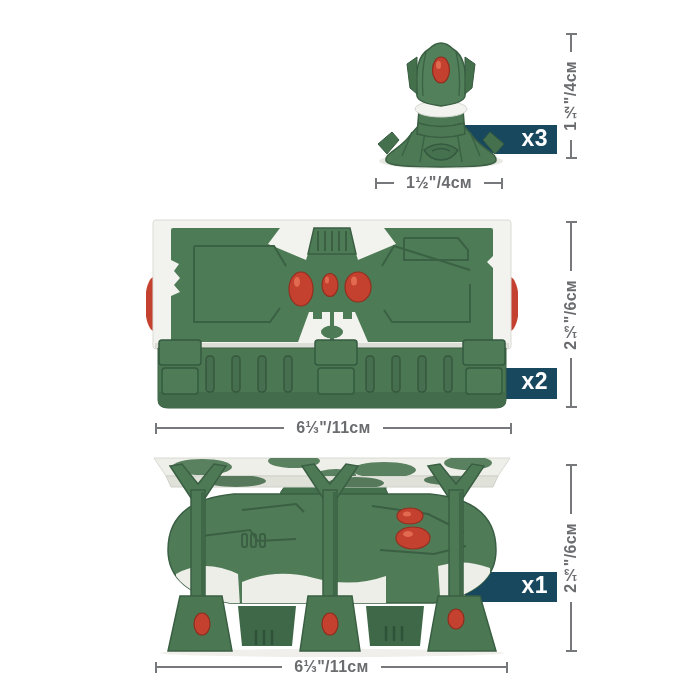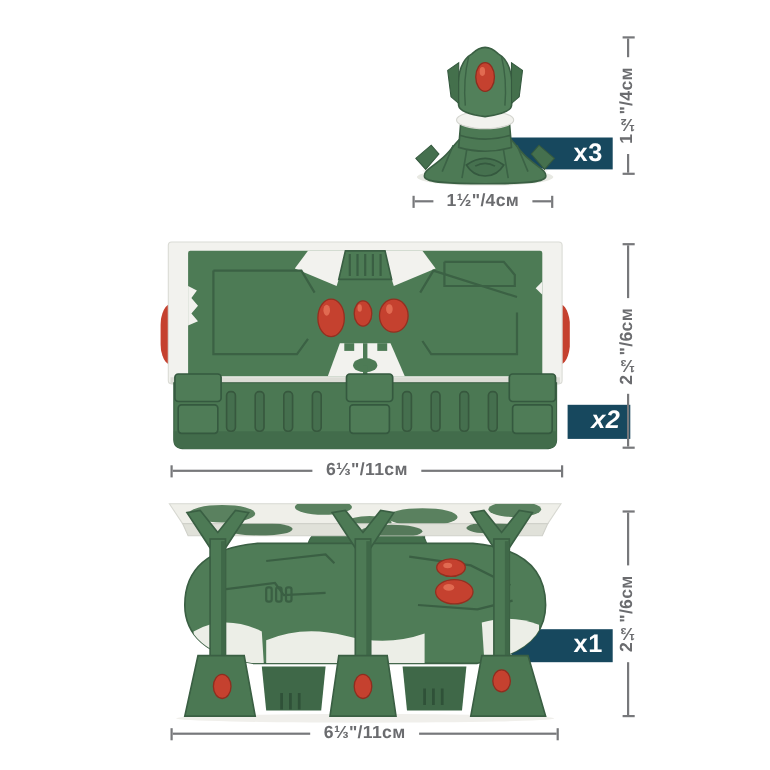--- a/index.html
+++ b/index.html
@@ -75,21 +75,21 @@
   </div>
 
   <div class="hdim" style="left:375px; top:174px; width:128px;">
     <div class="cap"></div>
     <div class="seg"></div>
     <span class="lbl dimlabel">1½"/4см</span>
     <div class="seg"></div>
     <div class="cap"></div>
   </div>
 
-  <div class="badge" style="left:516px; top:368px; width:57px; height:31px;font-style:italic;">
+  <div class="badge" style="left:500px; top:368px; width:57px; height:31px;">
     <span>x2</span>
   </div>
 
   <svg class="model" style="left:146px; top:214px;" width="372" height="202" viewBox="0 0 372 202">
     <g>
       <ellipse cx="8" cy="90" rx="9" ry="27" fill="#c5412f"></ellipse>
       <ellipse cx="364" cy="90" rx="9" ry="27" fill="#c5412f"></ellipse>
     </g>
     <g>
       <rect x="7" y="6" width="358" height="129" rx="3" fill="#f2f2ee" stroke="#dadbd5"></rect>

